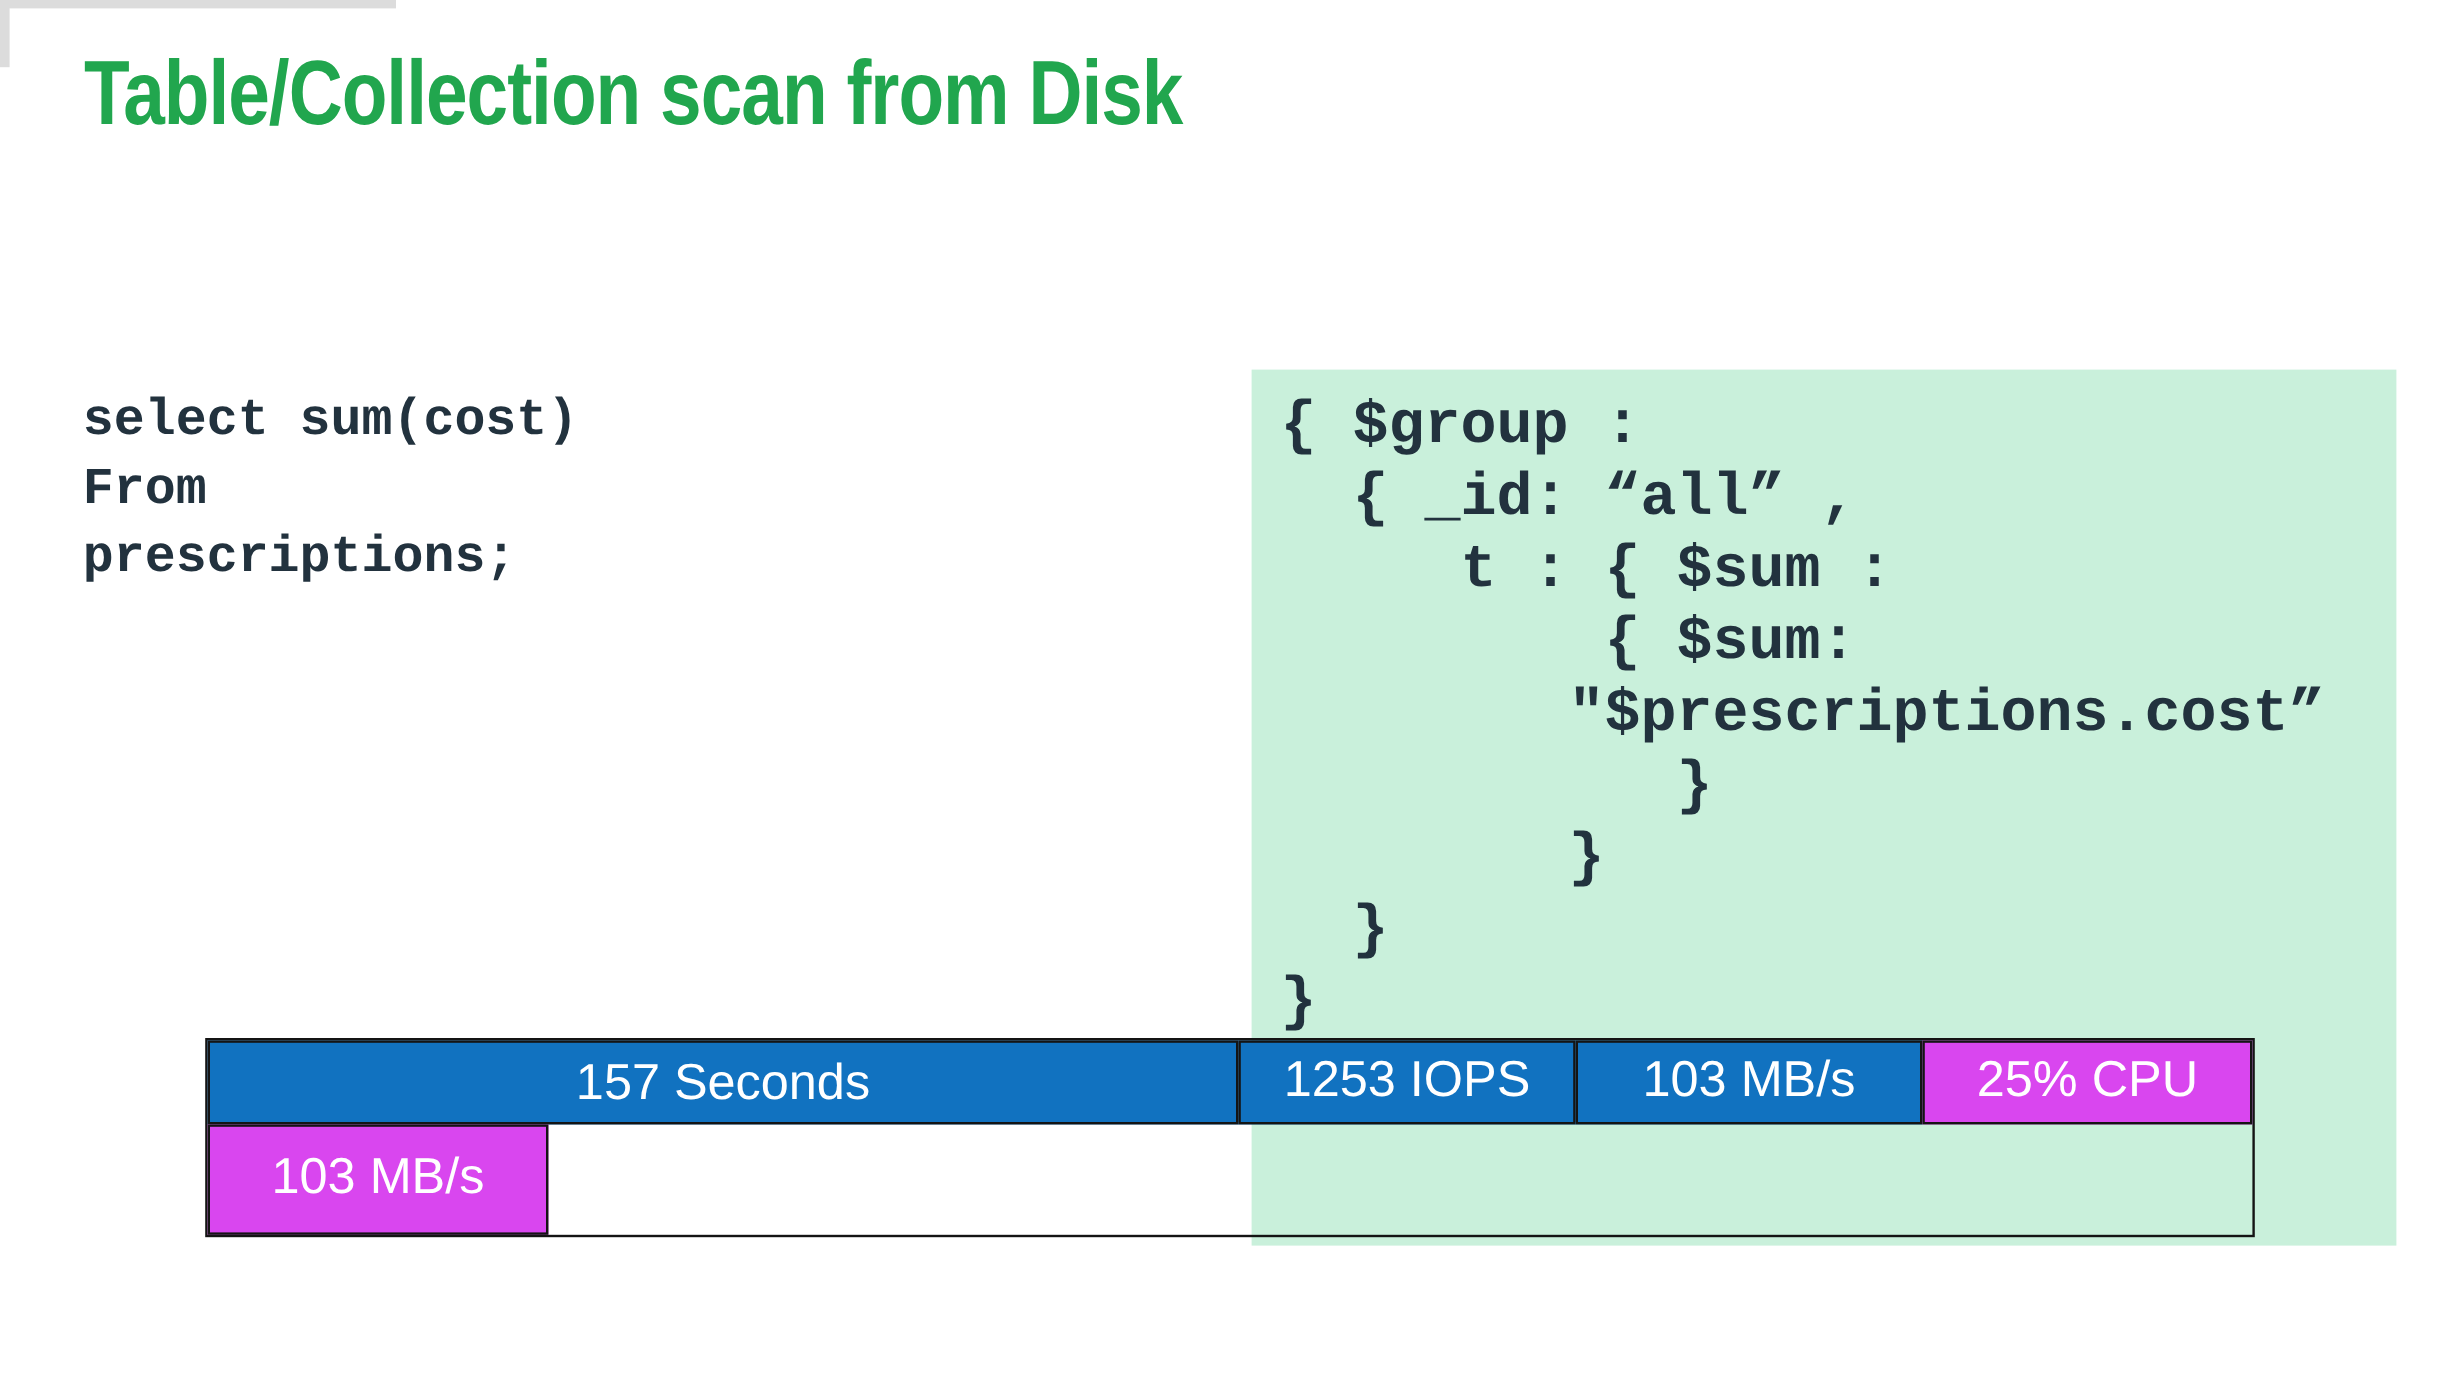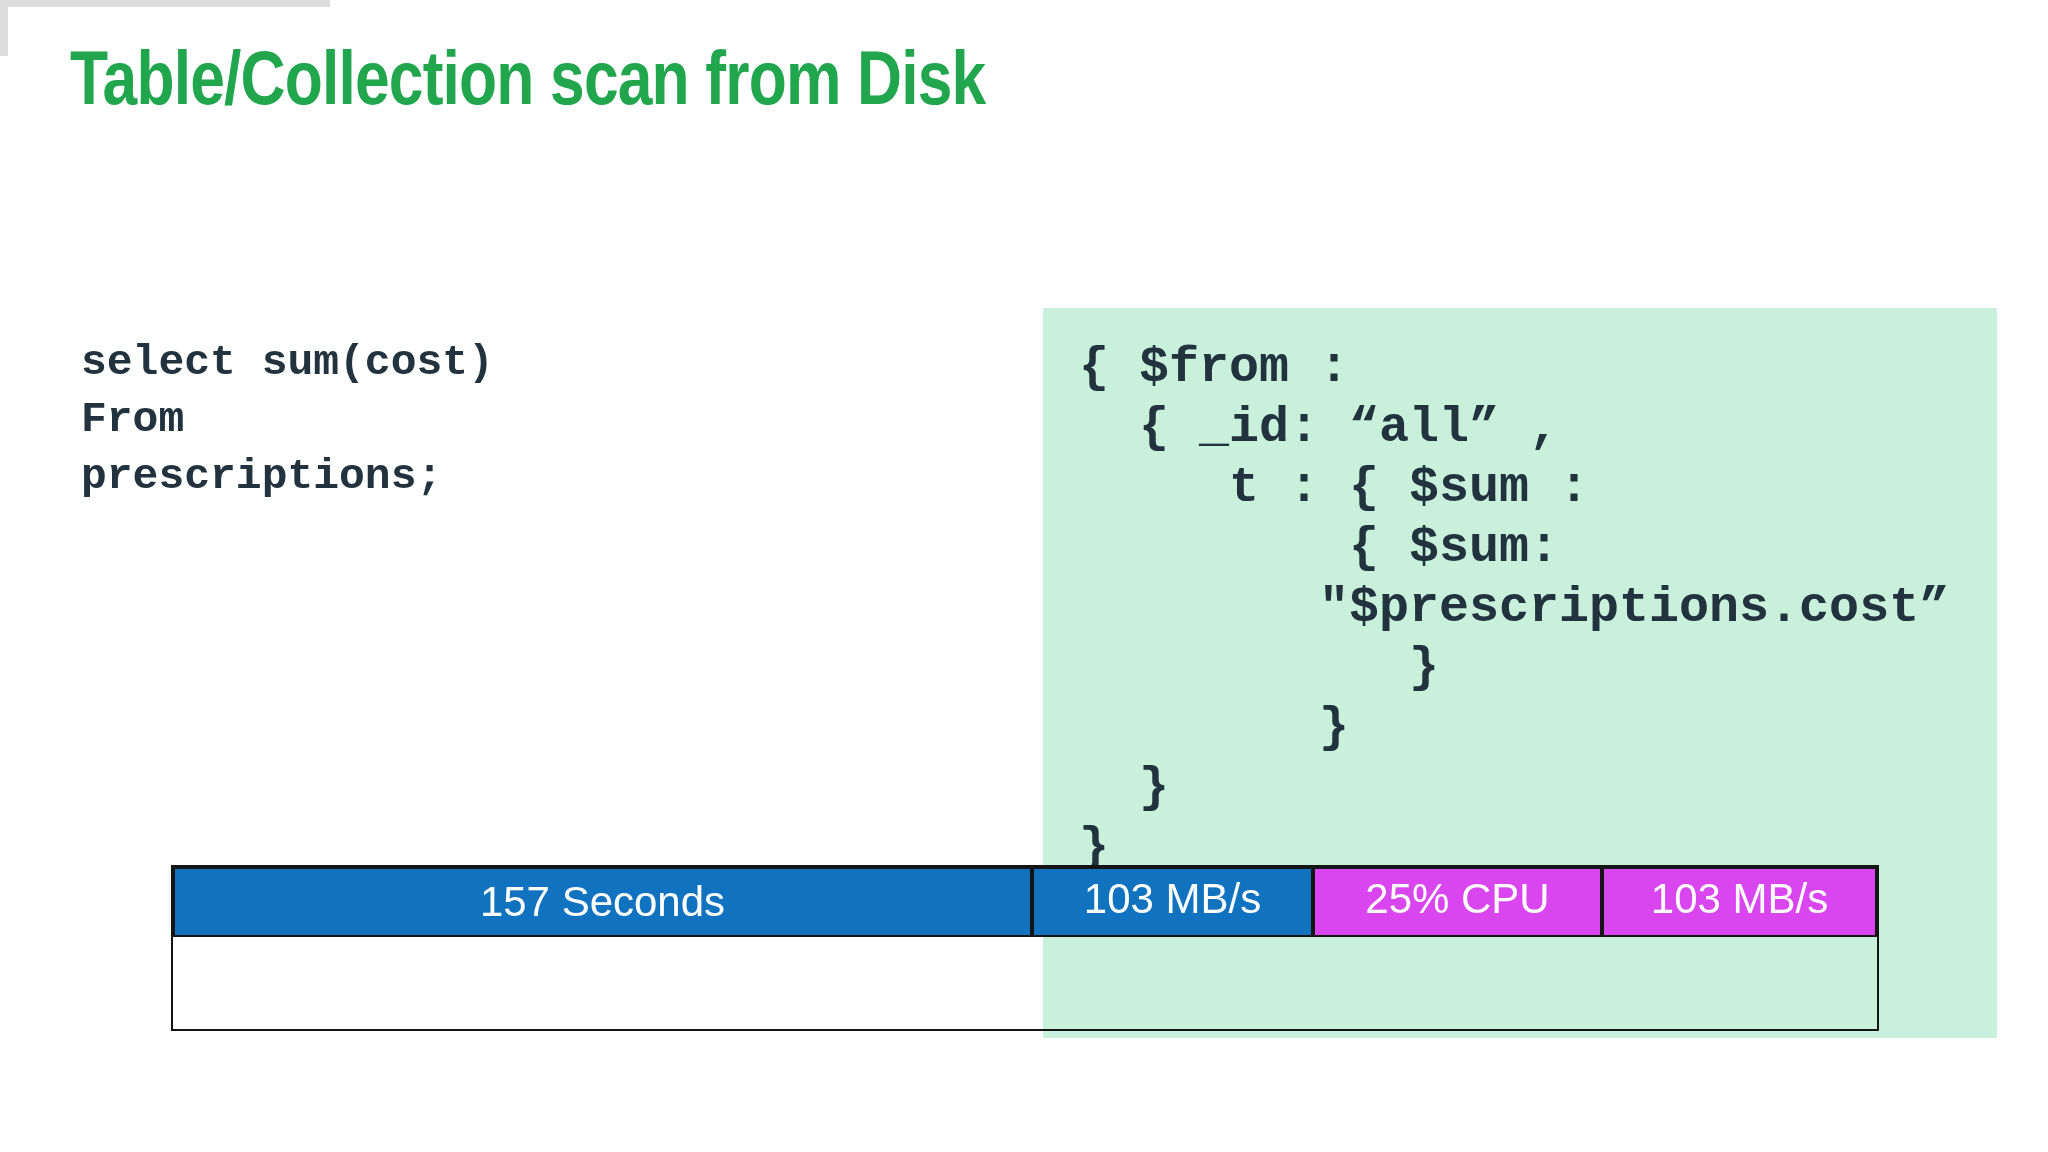--- a/index.html
+++ b/index.html
@@ -7,21 +7,21 @@
          font-family:"Liberation Sans",sans-serif;}
 
   
   .artifact-top{position:absolute;left:0;top:0;width:330px;height:7px;background:#dcdcdc;}
   .artifact-side{position:absolute;left:0;top:0;width:8px;height:56px;background:#dcdcdc;}
 
   .title{position:absolute;left:70px;top:36px;margin:0;color:#21A64E;
          font-size:76px;font-weight:700;letter-spacing:-1px;line-height:1.1;
          transform:scaleX(0.82);transform-origin:left top;white-space:nowrap;}
 
-  pre.code{margin:16px;font-family:"Liberation Mono",monospace;font-weight:700;color:#22323E;}
+  pre.code{margin:4px;font-family:"Liberation Mono",monospace;font-weight:700;color:#22323E;}
   .sql-code{position:absolute;left:65px;top:318px;font-size:43px;line-height:57px;}
 
   .mongo-panel{position:absolute;left:1043px;top:308px;width:954px;height:730px;background:#C9F0DB;}
   .mongo-code{position:absolute;left:20px;top:14px;font-size:50px;line-height:60px;}
 
   
   .tbl{position:absolute;left:171px;top:865px;display:grid;
        grid-template-columns:284px 283px 292px 281px 289px 275px;
        grid-template-rows:70px 92px;border:2px solid #141414;}
   .cell{border:2px solid #141414;display:flex;align-items:center;justify-content:center;
@@ -64,33 +64,34 @@
   <div class="artifact-top"></div>
   <div class="artifact-side"></div>
 
   <h1 class="title">Table/Collection scan from Disk</h1>
 
   <pre class="code sql-code">select sum(cost)
 From
 prescriptions;</pre>
 
   <div class="mongo-panel">
-    <pre class="code mongo-code">{ $from :
+    <pre class="code mongo-code">{ $group :
   { _id: “all” ,
      t : { $sum :
          { $sum:
         "$prescriptions.cost”
            }
         }
   }
 }</pre>
   </div>
 
   <div class="tbl">
     <div class="cell hdr-sql">157 Seconds</div>
+    <div class="cell c-sql">1253 IOPS</div>
     <div class="cell c-sql">103 MB/s</div>
     <div class="cell c-mongo">25% CPU</div>
     <div class="cell c-mongo">103 MB/s</div>
   </div>
 
   <div class="brand">
     <span class="green">MONGODB / </span>
     <span class="navy">W</span>
     <svg width="30" height="30" viewBox="0 0 24 24">
       <g stroke="#22323E" stroke-width="3" fill="none" stroke-linecap="round">

